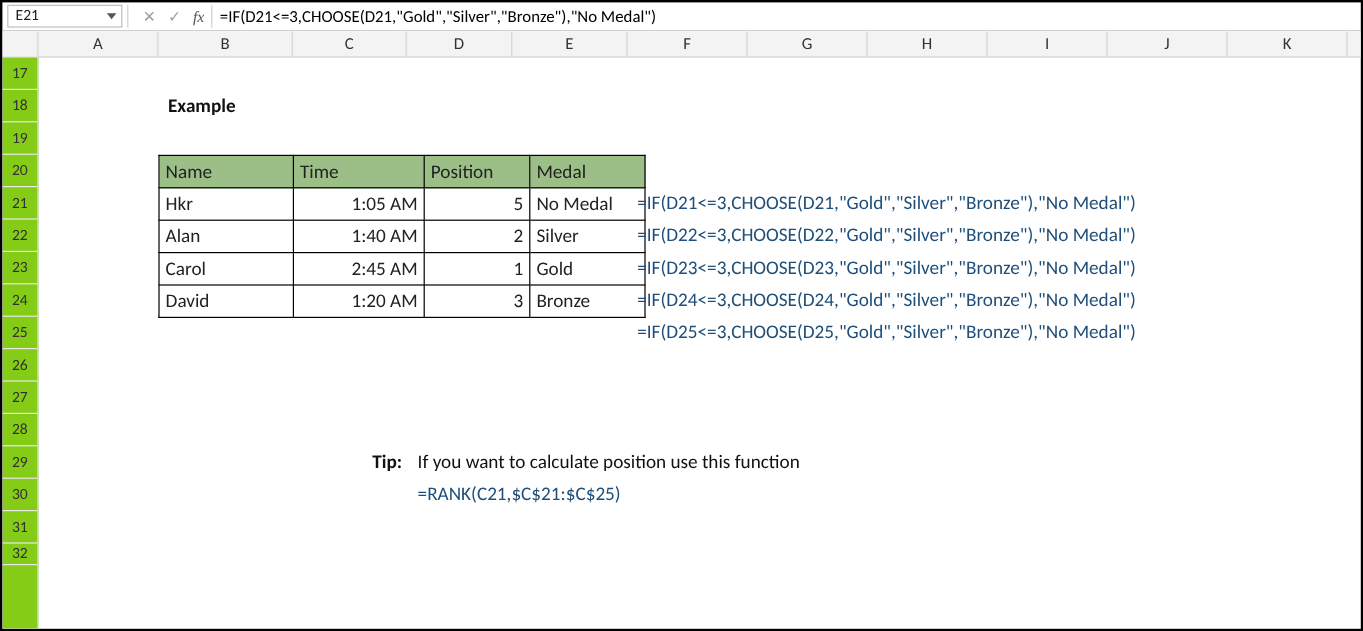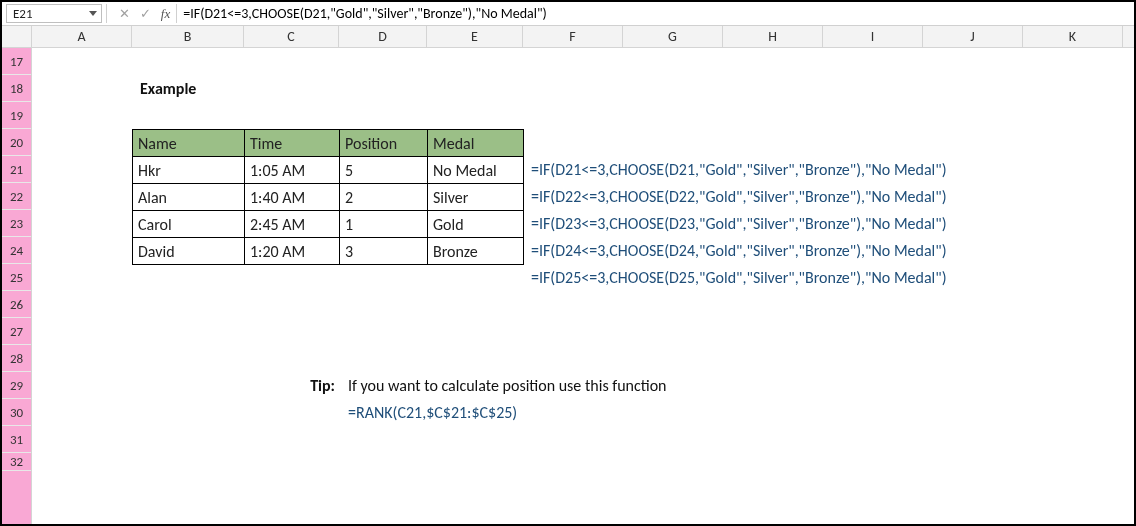--- a/index.html
+++ b/index.html
@@ -99,21 +99,21 @@
     color: #333;
     line-height: 22px;
   }
 
   .gridbody {
     display: flex;
     height: calc(100% - 22px);
   }
   .rowhdrs {
     width: 30px;
-    background: #f9a8d4;
+    background: #84cc16;
     border-right: 1px solid #d4d4d4;
   }
   .rh {
     height: 27px;
     border-bottom: 1px solid #e8e8e8;
     text-align: center;
     font-size: 13px;
     color: #333;
     line-height: 27px;
   }
@@ -150,21 +150,21 @@
     height: 27px;
     padding: 0 5px;
     font-size: 16px;
     font-weight: 400;
     text-align: left;
   }
   .tbl th {
     background: #9bbf87;
     font-weight: 400;
   }
-  .tbl td.r { text-align: left; }
+  .tbl td.r { text-align: right; }
 
 </style>
 </head>
 <body>
 
 <div class="frame">
 
   <div class="fbar">
     <div class="namebox-wrap">
       <span>E21</span>
@@ -219,21 +219,21 @@
       </div>
 
       <div class="cells">
 
         <div class="cell bold" style="left:104px; top:27px;">Example</div>
 
         <table class="tbl" style="left:100px; top:81px;">
           <tbody>
               <tr>
             <th style="width:112px">Name</th>
-            <th style="width:95px">Time</th>
+            <th style="width:109px">Time</th>
             <th style="width:88px">Position</th>
             <th style="width:96px">Medal</th>
           </tr>
           <tr>
             <td>Hkr</td>
             <td class="r">1:05 AM</td>
             <td class="r">5</td>
             <td>No Medal</td>
           </tr>
           <tr>

